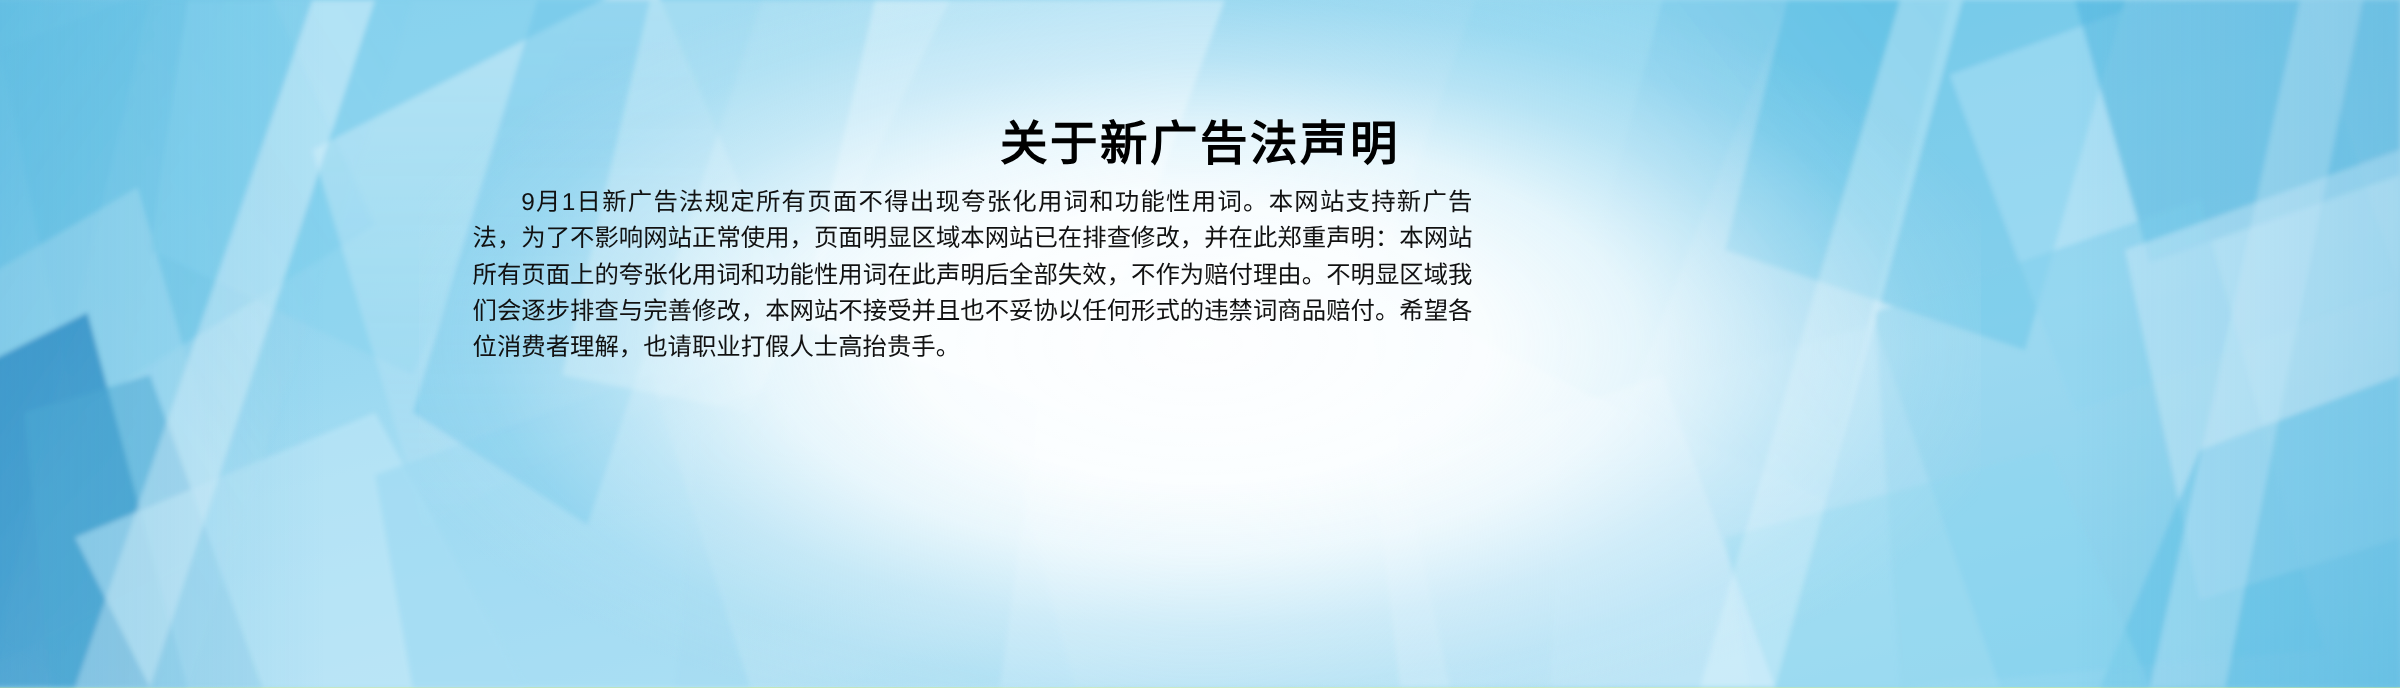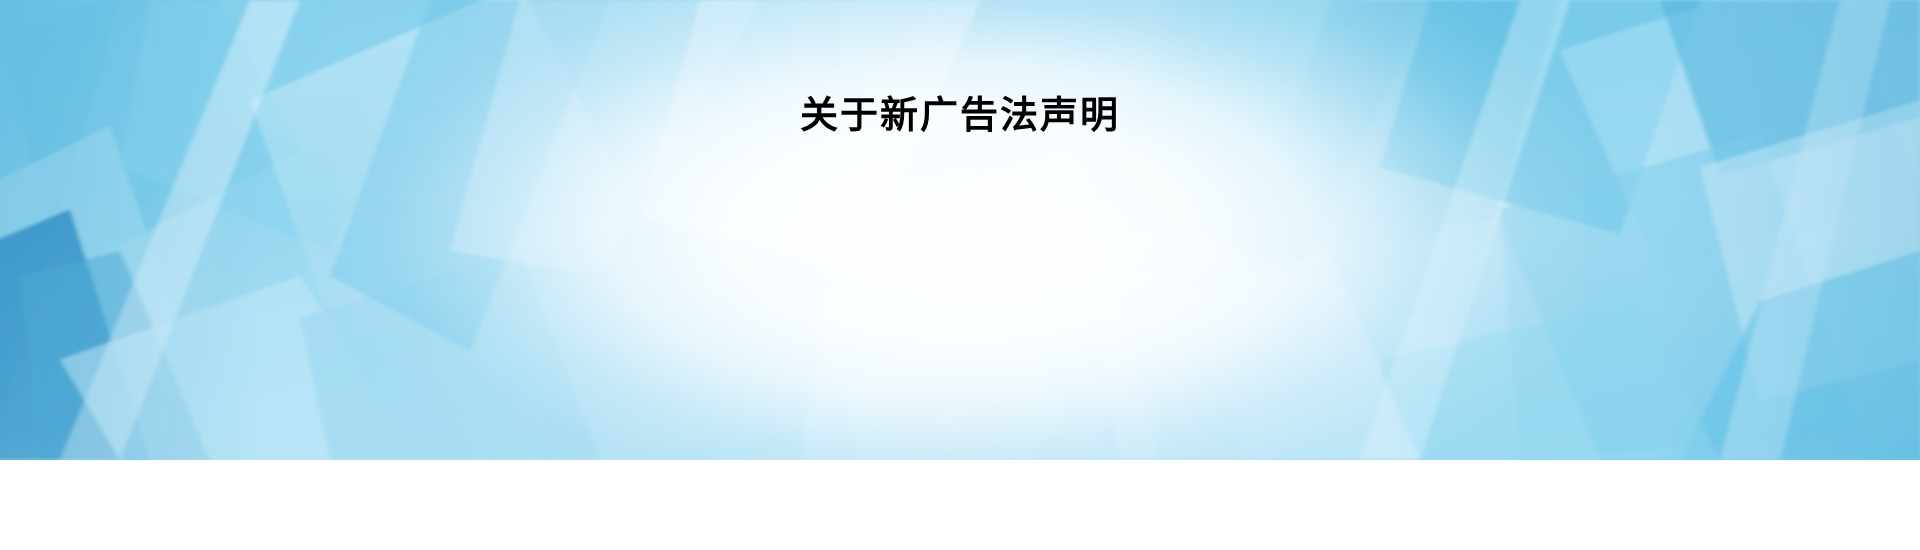--- a/index.html
+++ b/index.html
@@ -4,21 +4,21 @@
 <title>关于新广告法声明</title>
 <style>
   html, body {
     margin: 0;
     padding: 0;
     background: #ffffff;
   }
   #banner {
     position: relative;
     width: 1920px;
-    height: 460px;
+    height: 550px;
     overflow: hidden;
     font-family: "Liberation Sans", "DejaVu Sans", sans-serif;
     background: #84cc16;
   }
 
   
   .bg-layer {
     position: absolute;
     inset: 0;
     width: 100%;
@@ -174,16 +174,17 @@
 
   <div class="edge-shade-left"></div>
   <div class="edge-shade-right"></div>
   <div class="center-glow"></div>
 
   <div class="content">
 
     <div class="statement-title">关于新广告法声明</div>
 
     <div class="body-block">
+      <p class="para indent">9月1日新广告法规定所有页面不得出现夸张化用词和功能性用词。本网站支持新广告法，为了不影响网站正常使用，页面明显区域本网站已在排查修改，并在此郑重声明：本网站所有页面上的夸张化用词和功能性用词在此声明后全部失效，不作为赔付理由。不明显区域我们会逐步排查与完善修改，本网站不接受并且也不妥协以任何形式的违禁词商品赔付。希望各位消费者理解，也请职业打假人士高抬贵手。</p>
     </div>
 
   </div>
 </div>
 
 </body></html>

